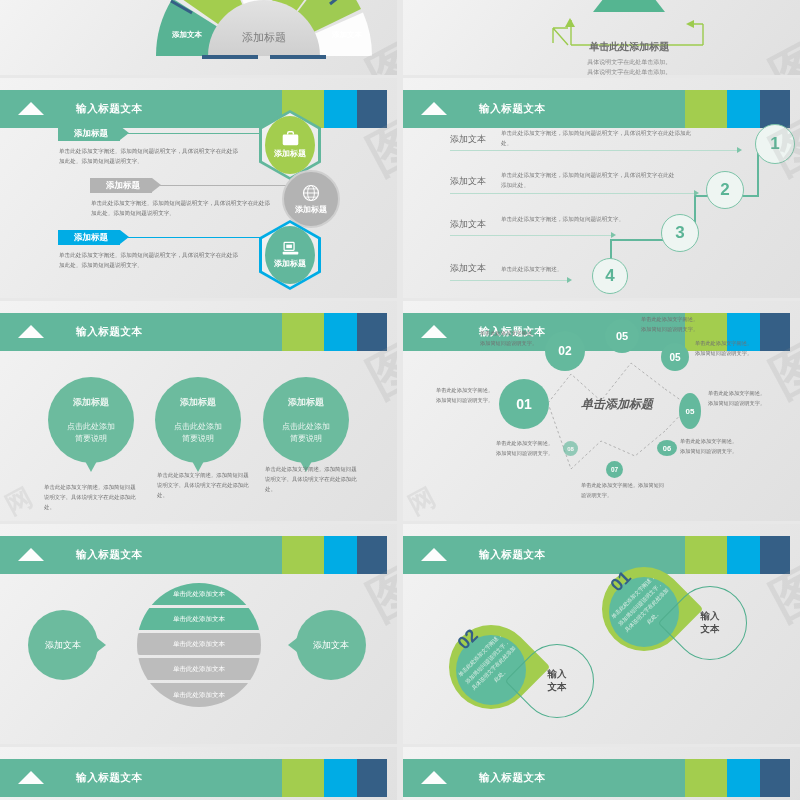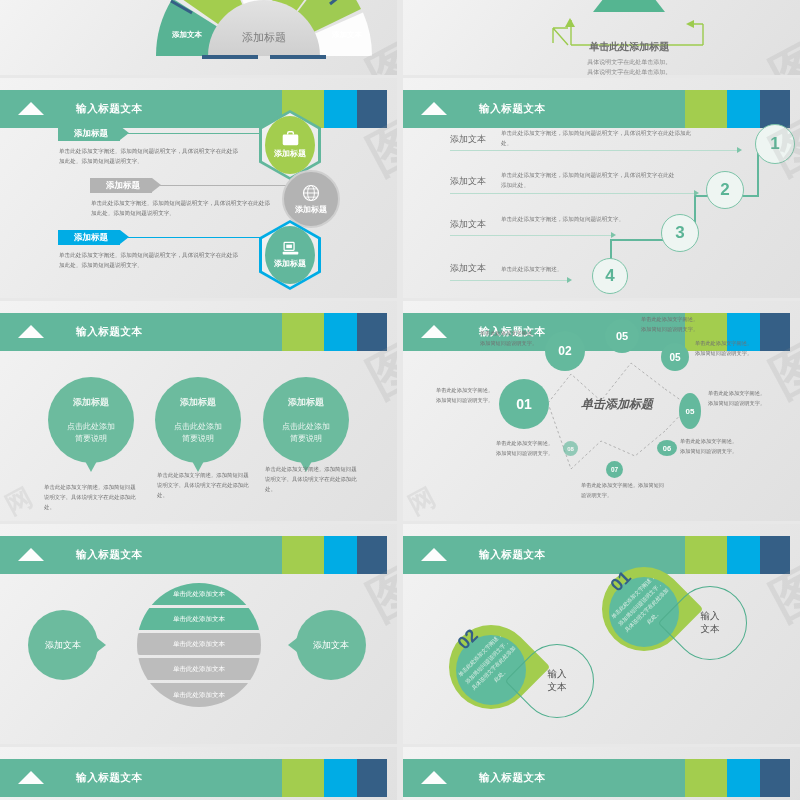--- a/index.html
+++ b/index.html
@@ -135,21 +135,21 @@
             align-items:center; justify-content:center; }
   .side-bub.l::after { content:""; position:absolute; right:-8px; top:50%; transform:translateY(-50%);
             border-top:7px solid transparent;border-bottom:7px solid transparent;border-left:9px solid #6cbb9e; }
   .side-bub.r::before { content:""; position:absolute; left:-8px; top:50%; transform:translateY(-50%);
             border-top:7px solid transparent;border-bottom:7px solid transparent;border-right:9px solid #6cbb9e; }
 
   
   .leaf-out { position:absolute; width:74px; height:74px;
             border:1.4px solid #4fae8d; border-radius:50% 50% 50% 4px;
             transform:rotate(45deg); }
-  .leaf-lbl { position:absolute; font-size:9.5px; font-weight:normal; color:#4f4f4f;
+  .leaf-lbl { position:absolute; font-size:9.5px; font-weight:bold; color:#4f4f4f;
             text-align:center; line-height:1.35; }
   .leaf-fill { position:absolute; width:84px; height:84px;
             background:#a3cd4e; border-radius:50% 50% 50% 4px; transform:rotate(-135deg); }
   .leaf-circle { position:absolute; width:70px; height:70px; border-radius:50%; background:#5fbb9d; }
   .leaf-num { position:absolute; font-size:18px; font-weight:bold; color:#355f86;
             transform:rotate(-45deg); }
   .leaf-body { position:absolute; width:62px; font-size:5.4px; color:#ddeee7;
             line-height:1.8; transform:rotate(-45deg); text-align:center; }
 </style>
 </head>

